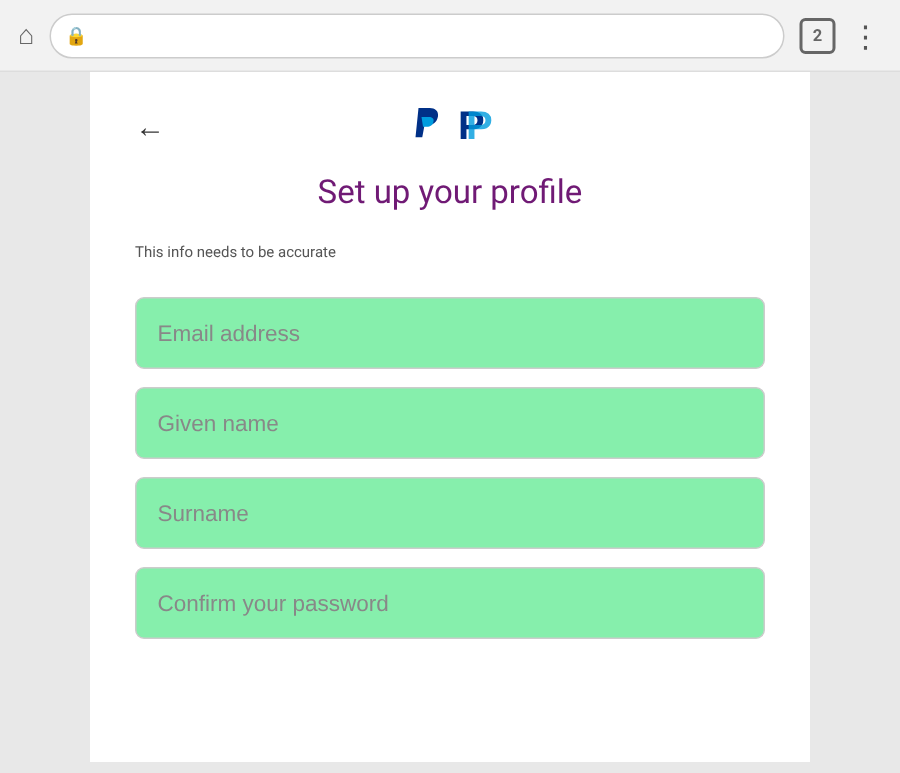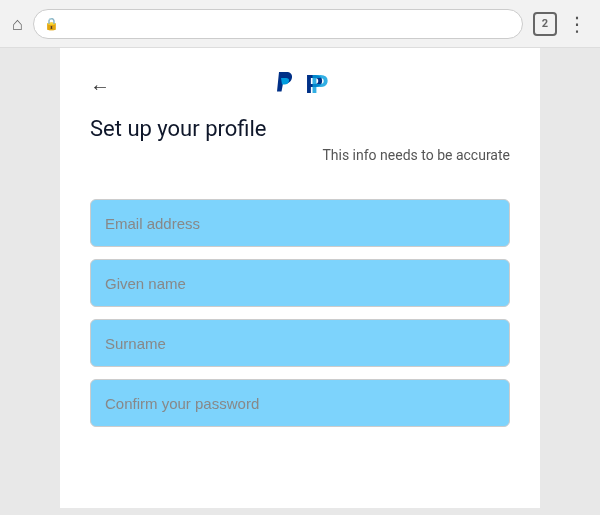--- a/index.html
+++ b/index.html
@@ -120,47 +120,48 @@
       align-items: center;
       justify-content: center;
     }
 
     .paypal-logo svg {
       width: 32px;
       height: 32px;
     }
 
     .page-title {
+      text-align: center;
       font-size: 22px;
       font-weight: 400;
-      color: #0f172a;
-      margin-bottom: 6px;
+      color: #701a75;
+      margin-bottom: 22px;
     }
 
     .page-subtitle {
-      text-align: right;
-      font-size: 14px;
+      text-align: left;
+      font-size: 10px;
       color: #555;
-      margin-bottom: 36px;
+      margin-bottom: 24px;
     }
 
     .form-group {
       margin-bottom: 12px;
     }
 
     .form-input {
       width: 100%;
       height: 48px;
       border: 1px solid #ccc;
       border-radius: 6px;
       padding: 12px 14px;
       font-size: 15px;
       color: #333;
       outline: none;
-      background: #7dd3fc;
+      background: #86efac;
     }
 
     .form-input::placeholder {
       color: #888;
     }
   </style>
 </head>
 <body>
 
 <div class="browser-bar">

